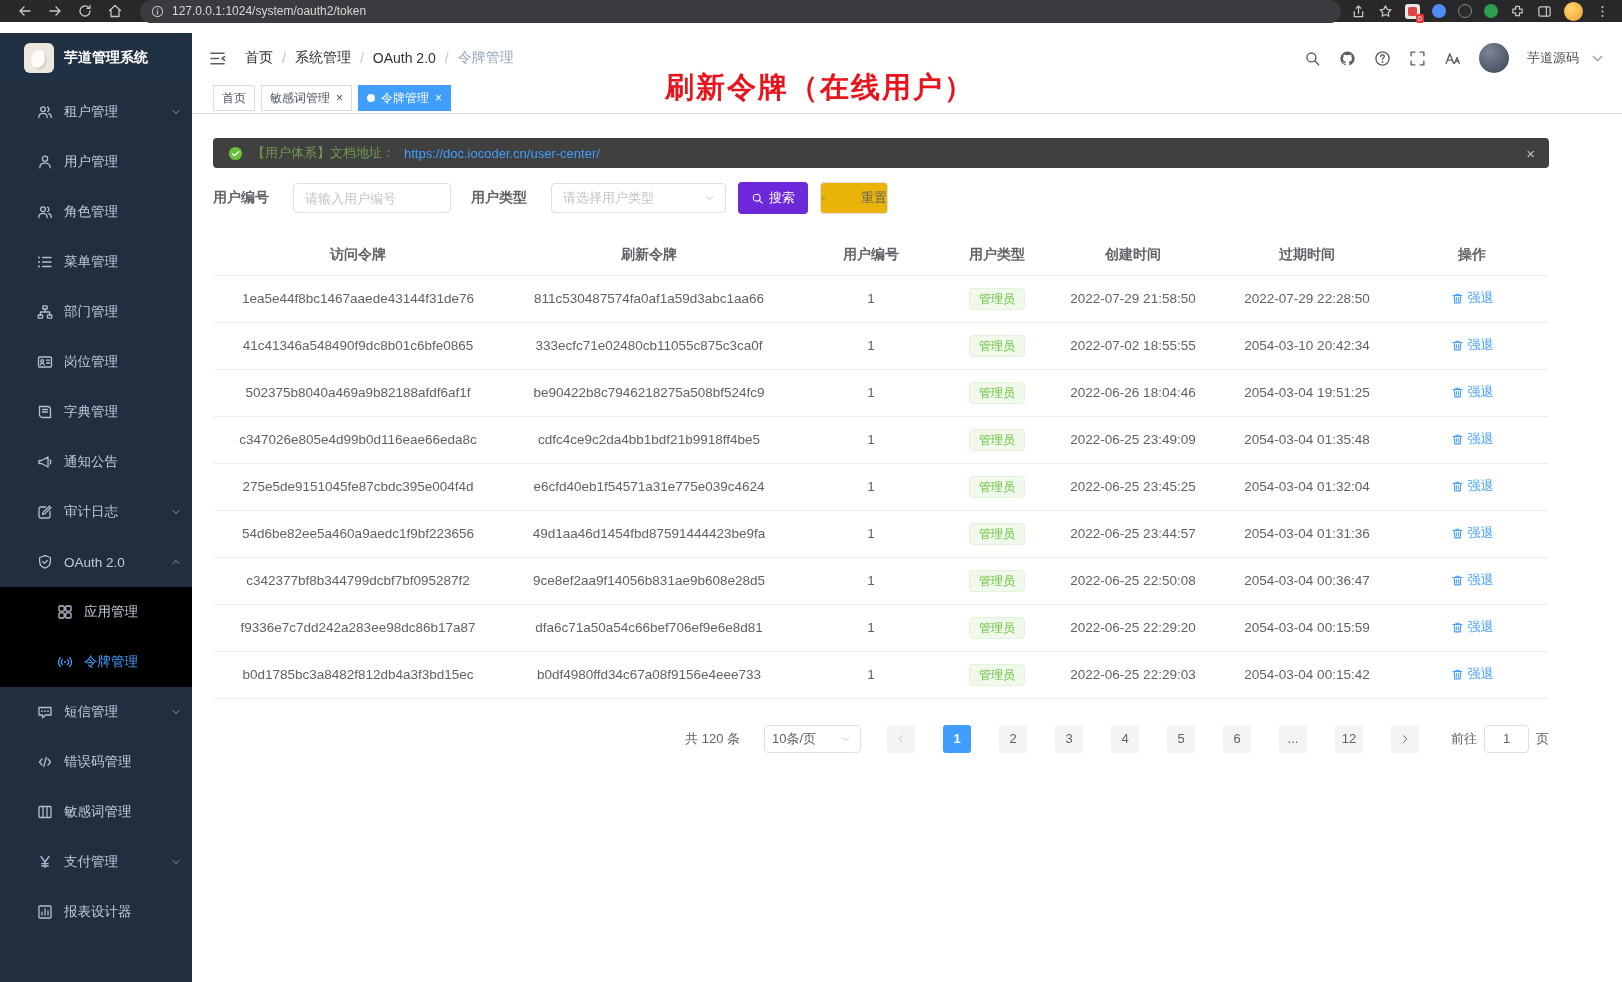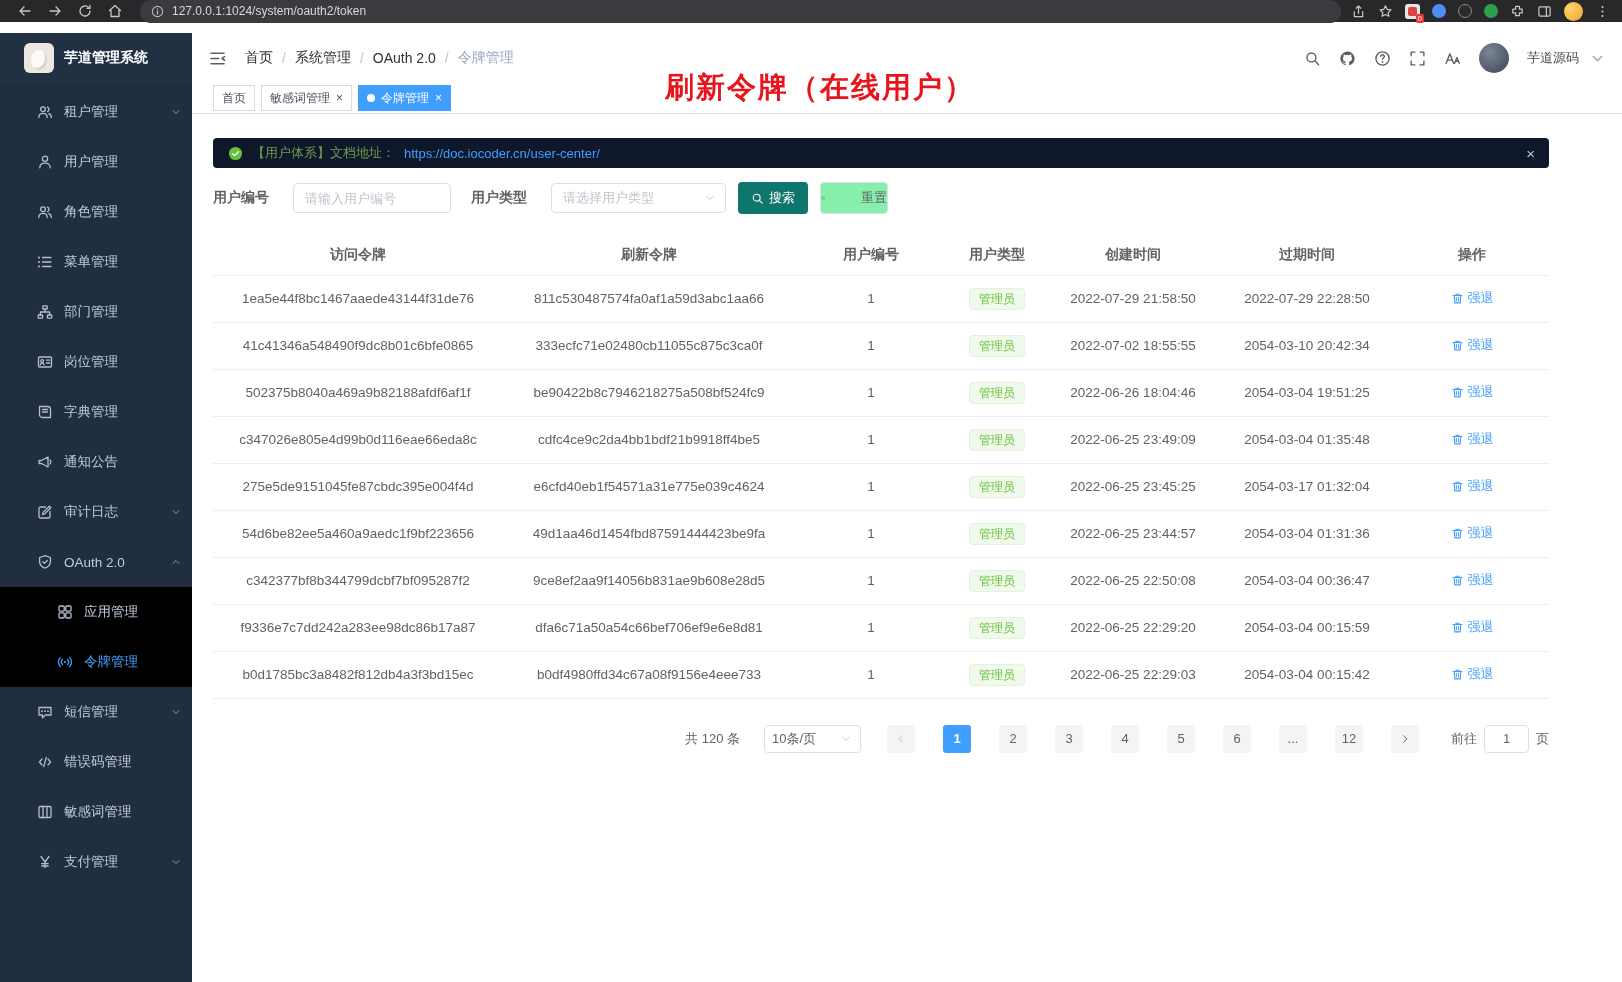--- a/index.html
+++ b/index.html
@@ -56,38 +56,38 @@
   
   .tags { position:absolute; left:192px; top:83px; width:1430px; height:31px; background:#fff; border-bottom:1px solid #d8dce5; display:flex; align-items:center; gap:6px; padding-left:21px; }
   .tagv { height:26px; display:inline-flex; align-items:center; gap:6px; border:1px solid #d8dce5; background:#fff; color:#495060; font-size:12px; padding:0 8px; cursor:pointer; }
   .tagv .x { font-size:12px; line-height:1; }
   .tagv.active { background:#409eff; border-color:#409eff; color:#fff; }
   .tagv .dot { width:8px; height:8px; border-radius:50%; background:#fff; }
 
   
   .content { position:absolute; left:192px; top:114px; width:1430px; height:868px; background:#fff; padding:24px 73px 0 21px; }
 
-  .alert { height:30px; background:#0f172a; border-radius:4px; display:flex; align-items:center; gap:9px; padding:0 15px; position:relative; }
+  .alert { height:30px; background:#404040; border-radius:4px; display:flex; align-items:center; gap:9px; padding:0 15px; position:relative; }
   .alert .ick { width:15px; height:15px; color:#67c23a; flex:none; }
   .alert-text { font-size:13px; color:#6f9a50; }
   .alert-link { font-size:13px; color:#409eff; cursor:pointer; }
   .alert-x { position:absolute; right:14px; color:#c0c4cc; font-size:15px; cursor:pointer; line-height:1; }
 
   .filter { display:flex; align-items:center; margin-top:14px; height:32px; font-size:14px; }
   .flabel { font-weight:700; color:#606266; margin-right:24px; white-space:nowrap; }
   .flabel.second { margin-left:20px; }
   .finput { width:158px; height:30px; border:1px solid #dcdfe6; border-radius:4px; padding:11px 11px; font-size:13px; color:#606266; }
   .finput::placeholder { color:#bfc4cc; }
   .fselect { width:175px; height:30px; border:1px solid #dcdfe6; border-radius:4px; display:flex; align-items:center; padding:0 9px 0 11px; cursor:pointer; }
   .fselect .ph { color:#bfc4cc; font-size:13px; }
   .fselect .caret { margin-left:auto; width:12px; height:12px; color:#c0c4cc; }
   .btn { height:32px; border-radius:4px; display:inline-flex; align-items:center; justify-content:center; gap:5px; font-size:13px; cursor:pointer; border:1px solid transparent; white-space:nowrap; }
   .btn .ic { width:13px; height:13px; }
-  .btn-primary { background:#0f766e; color:#fff; width:70px; margin-left:12px; }
-  .btn-plain { background:#86efac; color:#606266; border-color:#dcdfe6; width:68px; margin-left:12px;gap:36px; }
+  .btn-primary { background:#6d28d9; color:#fff; width:70px; margin-left:12px; }
+  .btn-plain { background:#eab308; color:#606266; border-color:#dcdfe6; width:68px; margin-left:12px;gap:36px; }
 
   .tbl { width:100%; border-collapse:collapse; table-layout:fixed; margin-top:21px; }
   .tbl th { height:40px; font-size:14px; color:#606266; font-weight:700; text-align:center; border-bottom:1px solid #ebeef5; }
   .tbl td { height:47px; font-size:13.5px; color:#606266; text-align:center; border-bottom:1px solid #ebeef5; overflow:hidden; white-space:nowrap; }
   .tag-success { display:inline-block; padding:2px 9px; font-size:12px; line-height:16px; color:#67c23a; background:#f0f9eb; border:1px solid #e1f3d8; border-radius:4px; }
   .link-danger { color:#409eff; font-size:13px; display:inline-flex; align-items:center; gap:4px; cursor:pointer; }
   .link-danger .ic { width:13px; height:13px; }
 
   .pager { display:flex; align-items:center; justify-content:flex-end; gap:24px; margin-top:26px; font-size:13px; color:#606266; }
   .pg-size { width:97px; height:28px; border:1px solid #dcdfe6; border-radius:4px; display:flex; align-items:center; padding:0 8px 0 7px; cursor:pointer; }
@@ -407,20 +407,26 @@
     </div>
     <div class="mi">
       <svg class="ic">
           <use href="#i-yen"></use>
         </svg>
       <span>支付管理</span>
       <svg class="ic chev">
           <use href="#i-chevron-down"></use>
         </svg>
     </div>
+    <div class="mi">
+      <svg class="ic">
+          <use href="#i-chart"></use>
+        </svg>
+      <span>报表设计器</span>
+    </div>
   </div>
 </div>
 
 <div class="hdr">
   <svg class="ic hamb">
       <use href="#i-hamburger"></use>
     </svg>
   <div class="crumb">
     <span class="ci">首页</span>
     <span class="sep">/</span>
@@ -583,21 +589,21 @@
               </svg>
               <span>强退</span>
             </span></td>
       </tr>
       <tr>
         <td>275e5de9151045fe87cbdc395e004f4d</td>
         <td>e6cfd40eb1f54571a31e775e039c4624</td>
         <td>1</td>
         <td><span class="tag-success">管理员</span></td>
         <td>2022-06-25 23:45:25</td>
-        <td>2054-03-17 01:32:04</td>
+        <td>2054-03-04 01:32:04</td>
         <td><span class="link-danger">
               <svg class="ic">
                 <use href="#i-trash"></use>
               </svg>
               <span>强退</span>
             </span></td>
       </tr>
       <tr>
         <td>54d6be82ee5a460a9aedc1f9bf223656</td>
         <td>49d1aa46d1454fbd87591444423be9fa</td>

